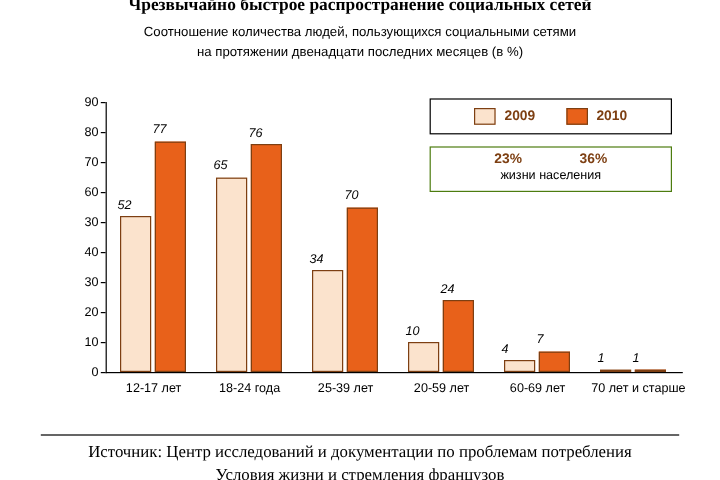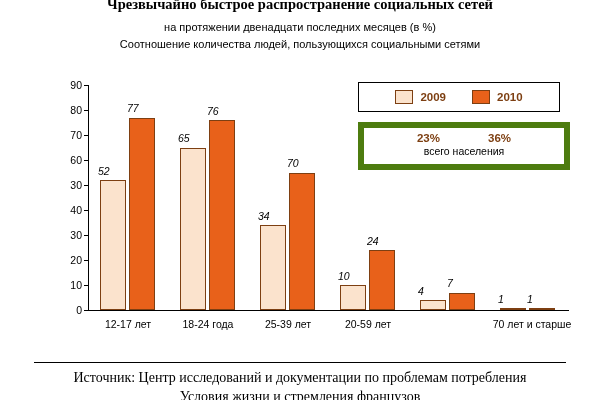--- a/index.html
+++ b/index.html
@@ -154,21 +154,21 @@
     border: 1px solid #7d3f12;
   }
   .swatch.s2009 { background: #fbe3cd; }
   .swatch.s2010 { background: #e8611a; }
   .callout {
     position: absolute;
     left: 358px;
     top: 62px;
     width: 200px;
     height: 36px;
-    border: 6px solid #4d7c0f;
+    border: 1px solid #4d7c0f;
     background: #ffffff;
     text-align: center;
     font-family: "Liberation Sans", sans-serif;
   }
   .callout-nums {
     margin-top: 4px;
     font-size: 11.5px;
     font-weight: bold;
     color: #7d3f12;
     display: flex;
@@ -200,22 +200,22 @@
   }
 </style>
 </head>
 <body>
 
 <div class="page">
 
   <div class="title-top">Чрезвычайно быстрое распространение социальных сетей</div>
 
   <div class="subtitle">
+    <div>Соотношение количества людей, пользующихся социальными сетями</div>
     <div>на протяжении двенадцати последних месяцев (в %)</div>
-    <div>Соотношение количества людей, пользующихся социальными сетями</div>
   </div>
 
   <div class="chart-area">
 
     <div class="axis-line-y"></div>
     <div class="axis-line-x"></div>
 
     <div class="plot">
       <div class="ytick" style="top:225px">0</div>
       <div class="ytick" style="top:200px">10</div>
@@ -279,39 +279,40 @@
         <div class="bar y2010" style="height:2.5px"></div>
         <div class="bar-label" style="left:10px;top:208px">1</div>
         <div class="bar-label" style="left:39px;top:208px">1</div>
       </div>
     </div>
 
     <div class="cat-label" style="left:88px;width:80px">12-17 лет</div>
     <div class="cat-label" style="left:168px;width:80px">18-24 года</div>
     <div class="cat-label" style="left:248px;width:80px">25-39 лет</div>
     <div class="cat-label" style="left:328px;width:80px">20-59 лет</div>
+    <div class="cat-label" style="left:408px;width:80px">60-69 лет</div>
     <div class="cat-label" style="left:484px;width:96px">70 лет и старше</div>
 
     <div class="legend">
       <div class="legend-item">
         <span class="swatch s2009"></span>
         <span>2009</span>
       </div>
       <div class="legend-item">
         <span class="swatch s2010"></span>
         <span>2010</span>
       </div>
     </div>
 
     <div class="callout">
       <div class="callout-nums">
         <span>23%</span>
         <span>36%</span>
       </div>
-      <div class="callout-sub">всего населения</div>
+      <div class="callout-sub">жизни населения</div>
     </div>
 
   </div>
 
   <div class="rule"></div>
 
   <div class="source">
     <div>Источник: Центр исследований и документации по проблемам потребления</div>
     <div>Условия жизни и стремления французов</div>
   </div>

